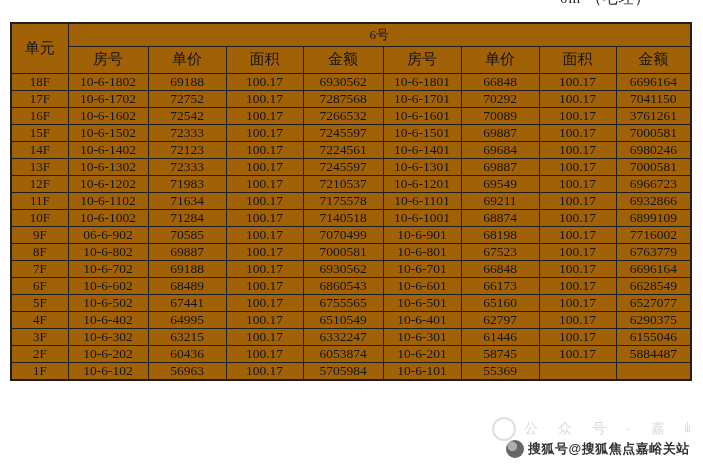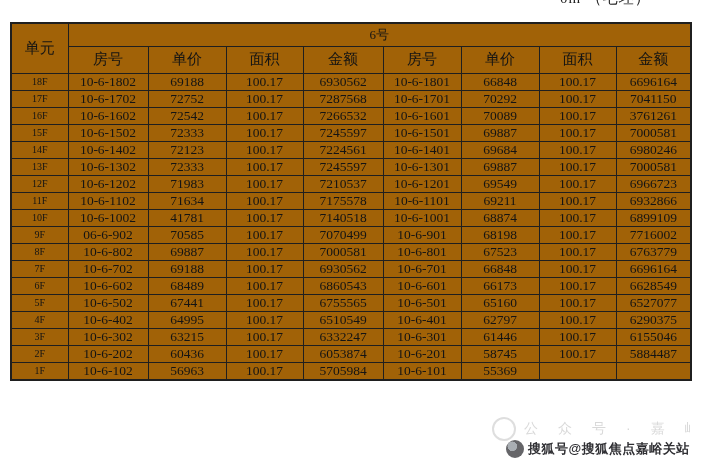--- a/index.html
+++ b/index.html
@@ -30,21 +30,21 @@
     border:1px solid #1f1f1f;
     text-align:center;vertical-align:middle;
     padding:0;overflow:hidden;white-space:nowrap;
   }
   table.price{border:2px solid #1f1f1f;}
   thead tr.r1{height:23px;}
   thead tr.r2{height:27px;padding-left:33px;}
   thead th{font-weight:normal;font-size:15px;}
   th.building{font-size:13px;}
   tbody td{font-size:13.5px;}
-  tbody td.floor{font-size:10px;}
+  tbody td.floor{font-size:13px;}
   
   .wm{position:absolute;pointer-events:none;display:flex;align-items:center;}
   .wm-faint{
     left:492px;top:417px;width:198px;overflow:hidden;
     opacity:0.28;color:#777;
   }
   .wm-faint .ring{
     width:20px;height:20px;border-radius:50%;
     border:2.5px solid #8a8a8a;flex:0 0 auto;margin-right:8px;
   }
@@ -187,21 +187,21 @@
     <td>100.17</td>
     <td>7175578</td>
     <td>10-6-1101</td>
     <td>69211</td>
     <td>100.17</td>
     <td>6932866</td>
   </tr>
       <tr>
     <td class="floor">10F</td>
     <td>10-6-1002</td>
-    <td>41781</td>
+    <td>71284</td>
     <td>100.17</td>
     <td>7140518</td>
     <td>10-6-1001</td>
     <td>68874</td>
     <td>100.17</td>
     <td>6899109</td>
   </tr>
       <tr>
     <td class="floor">9F</td>
     <td>06-6-902</td>

